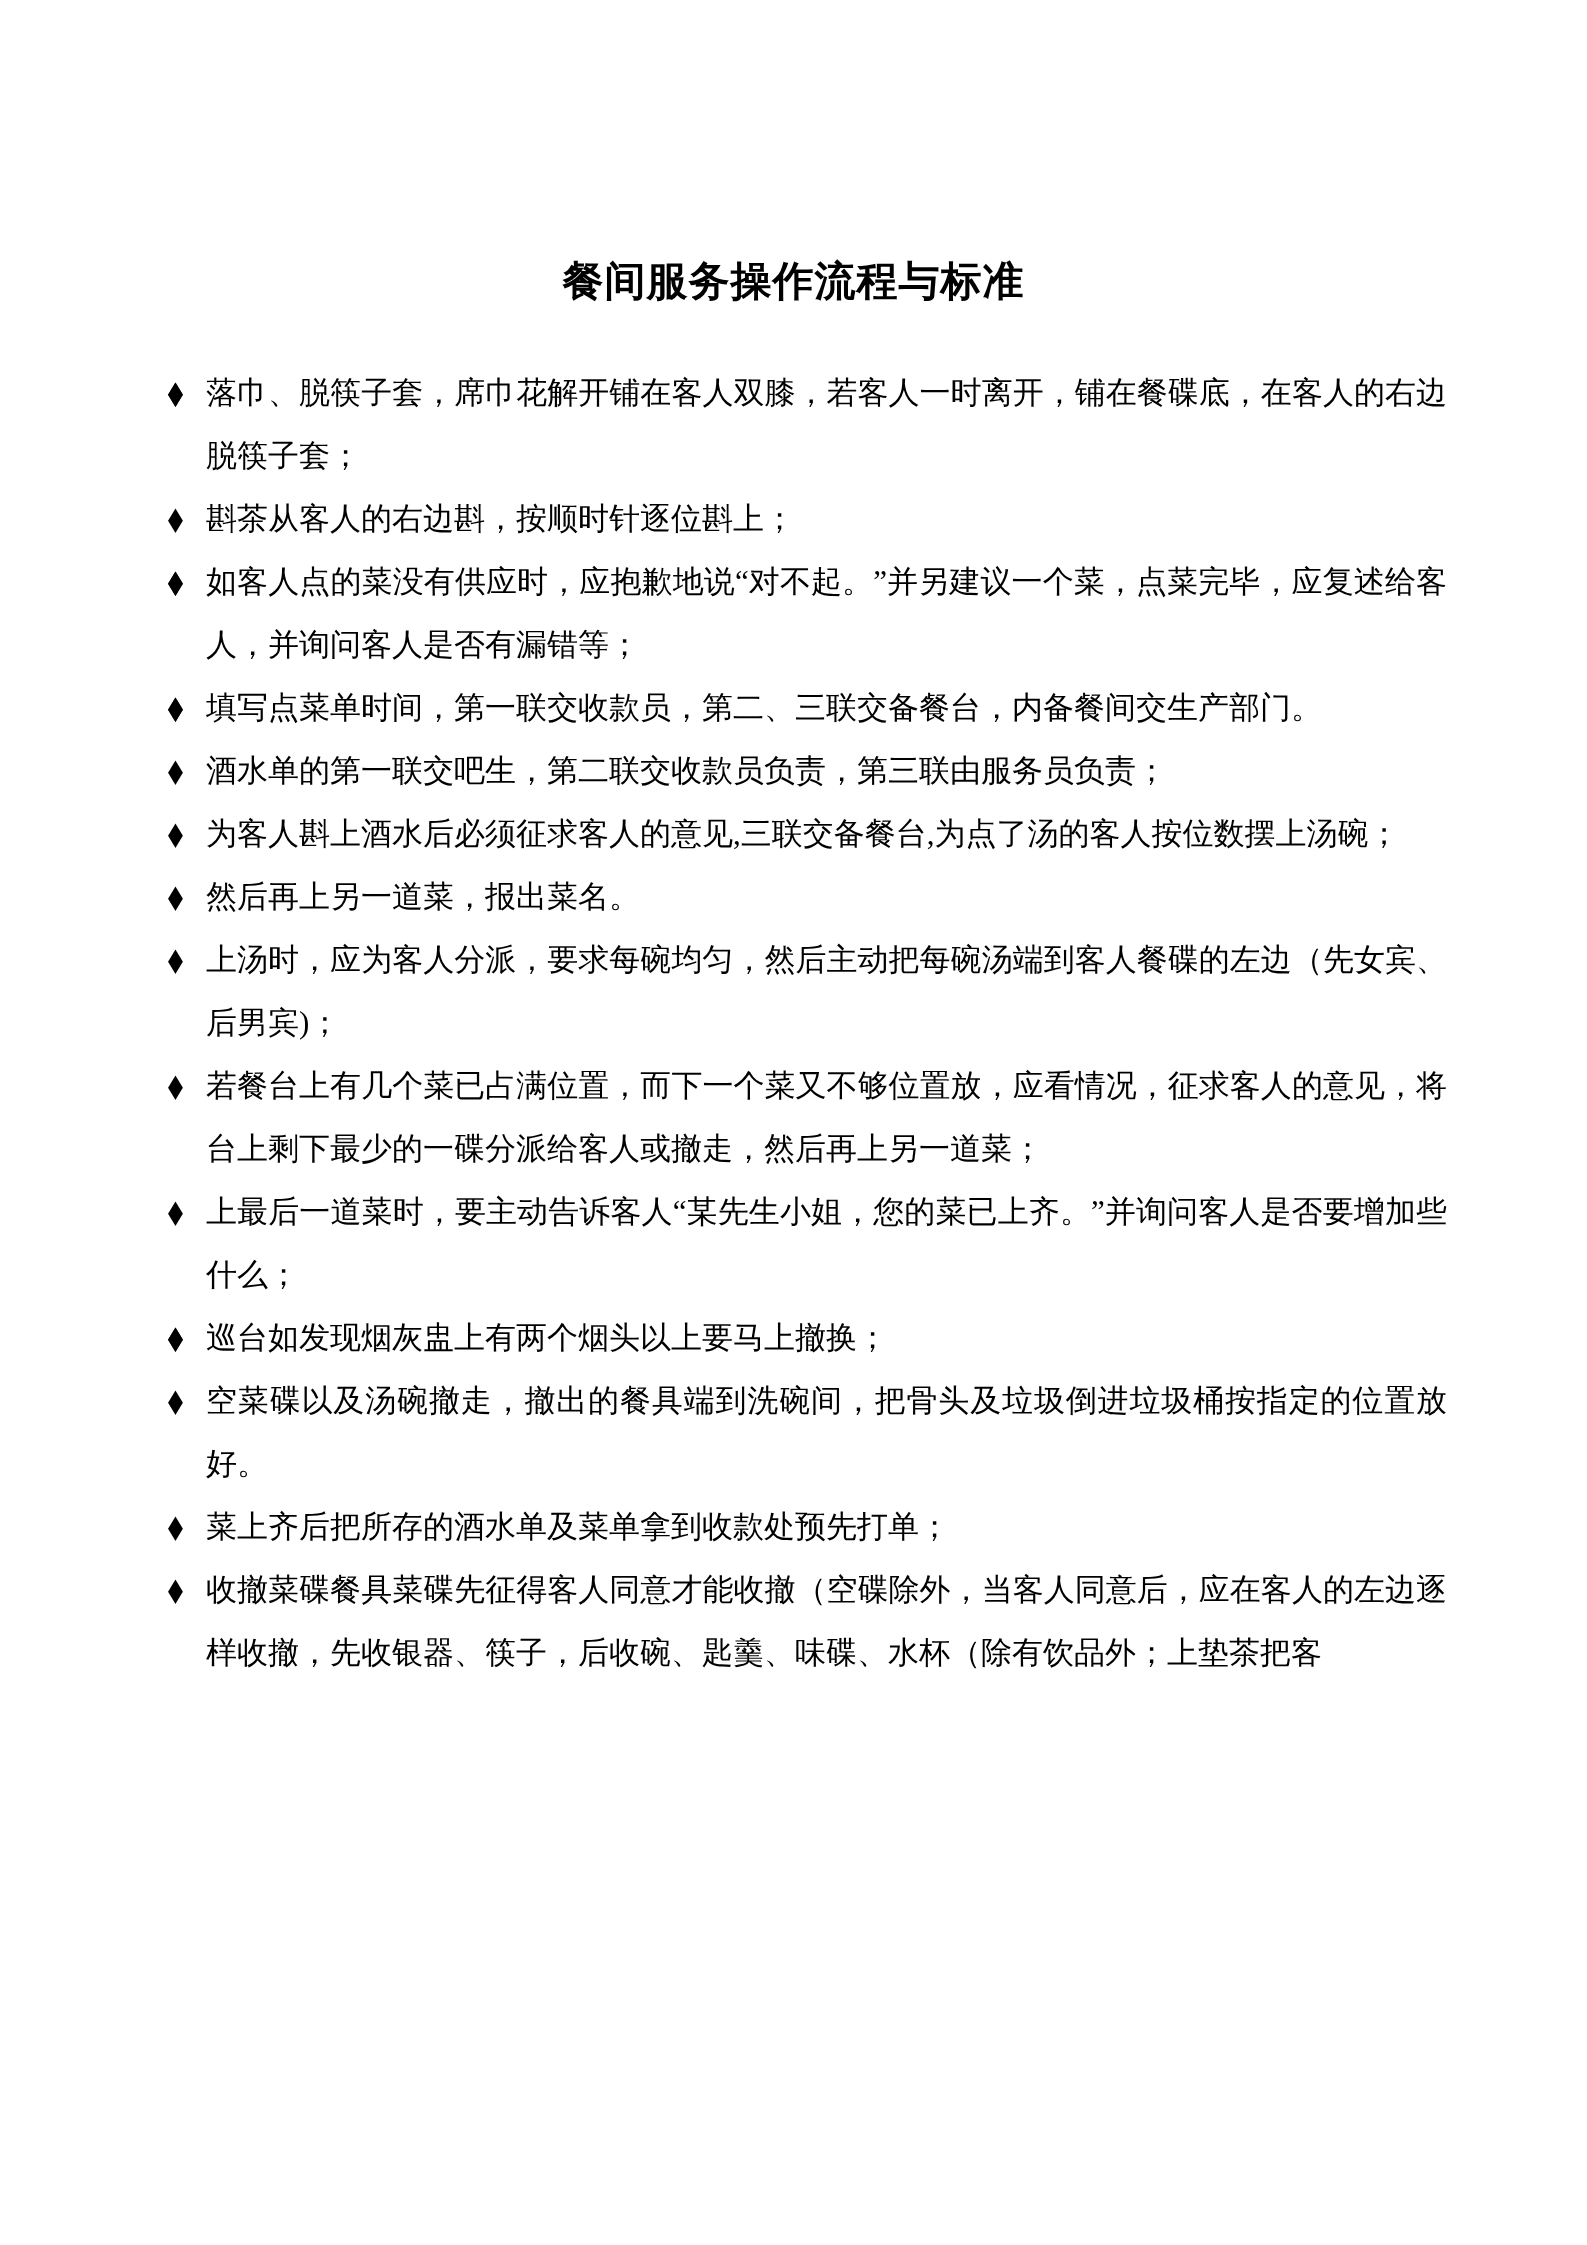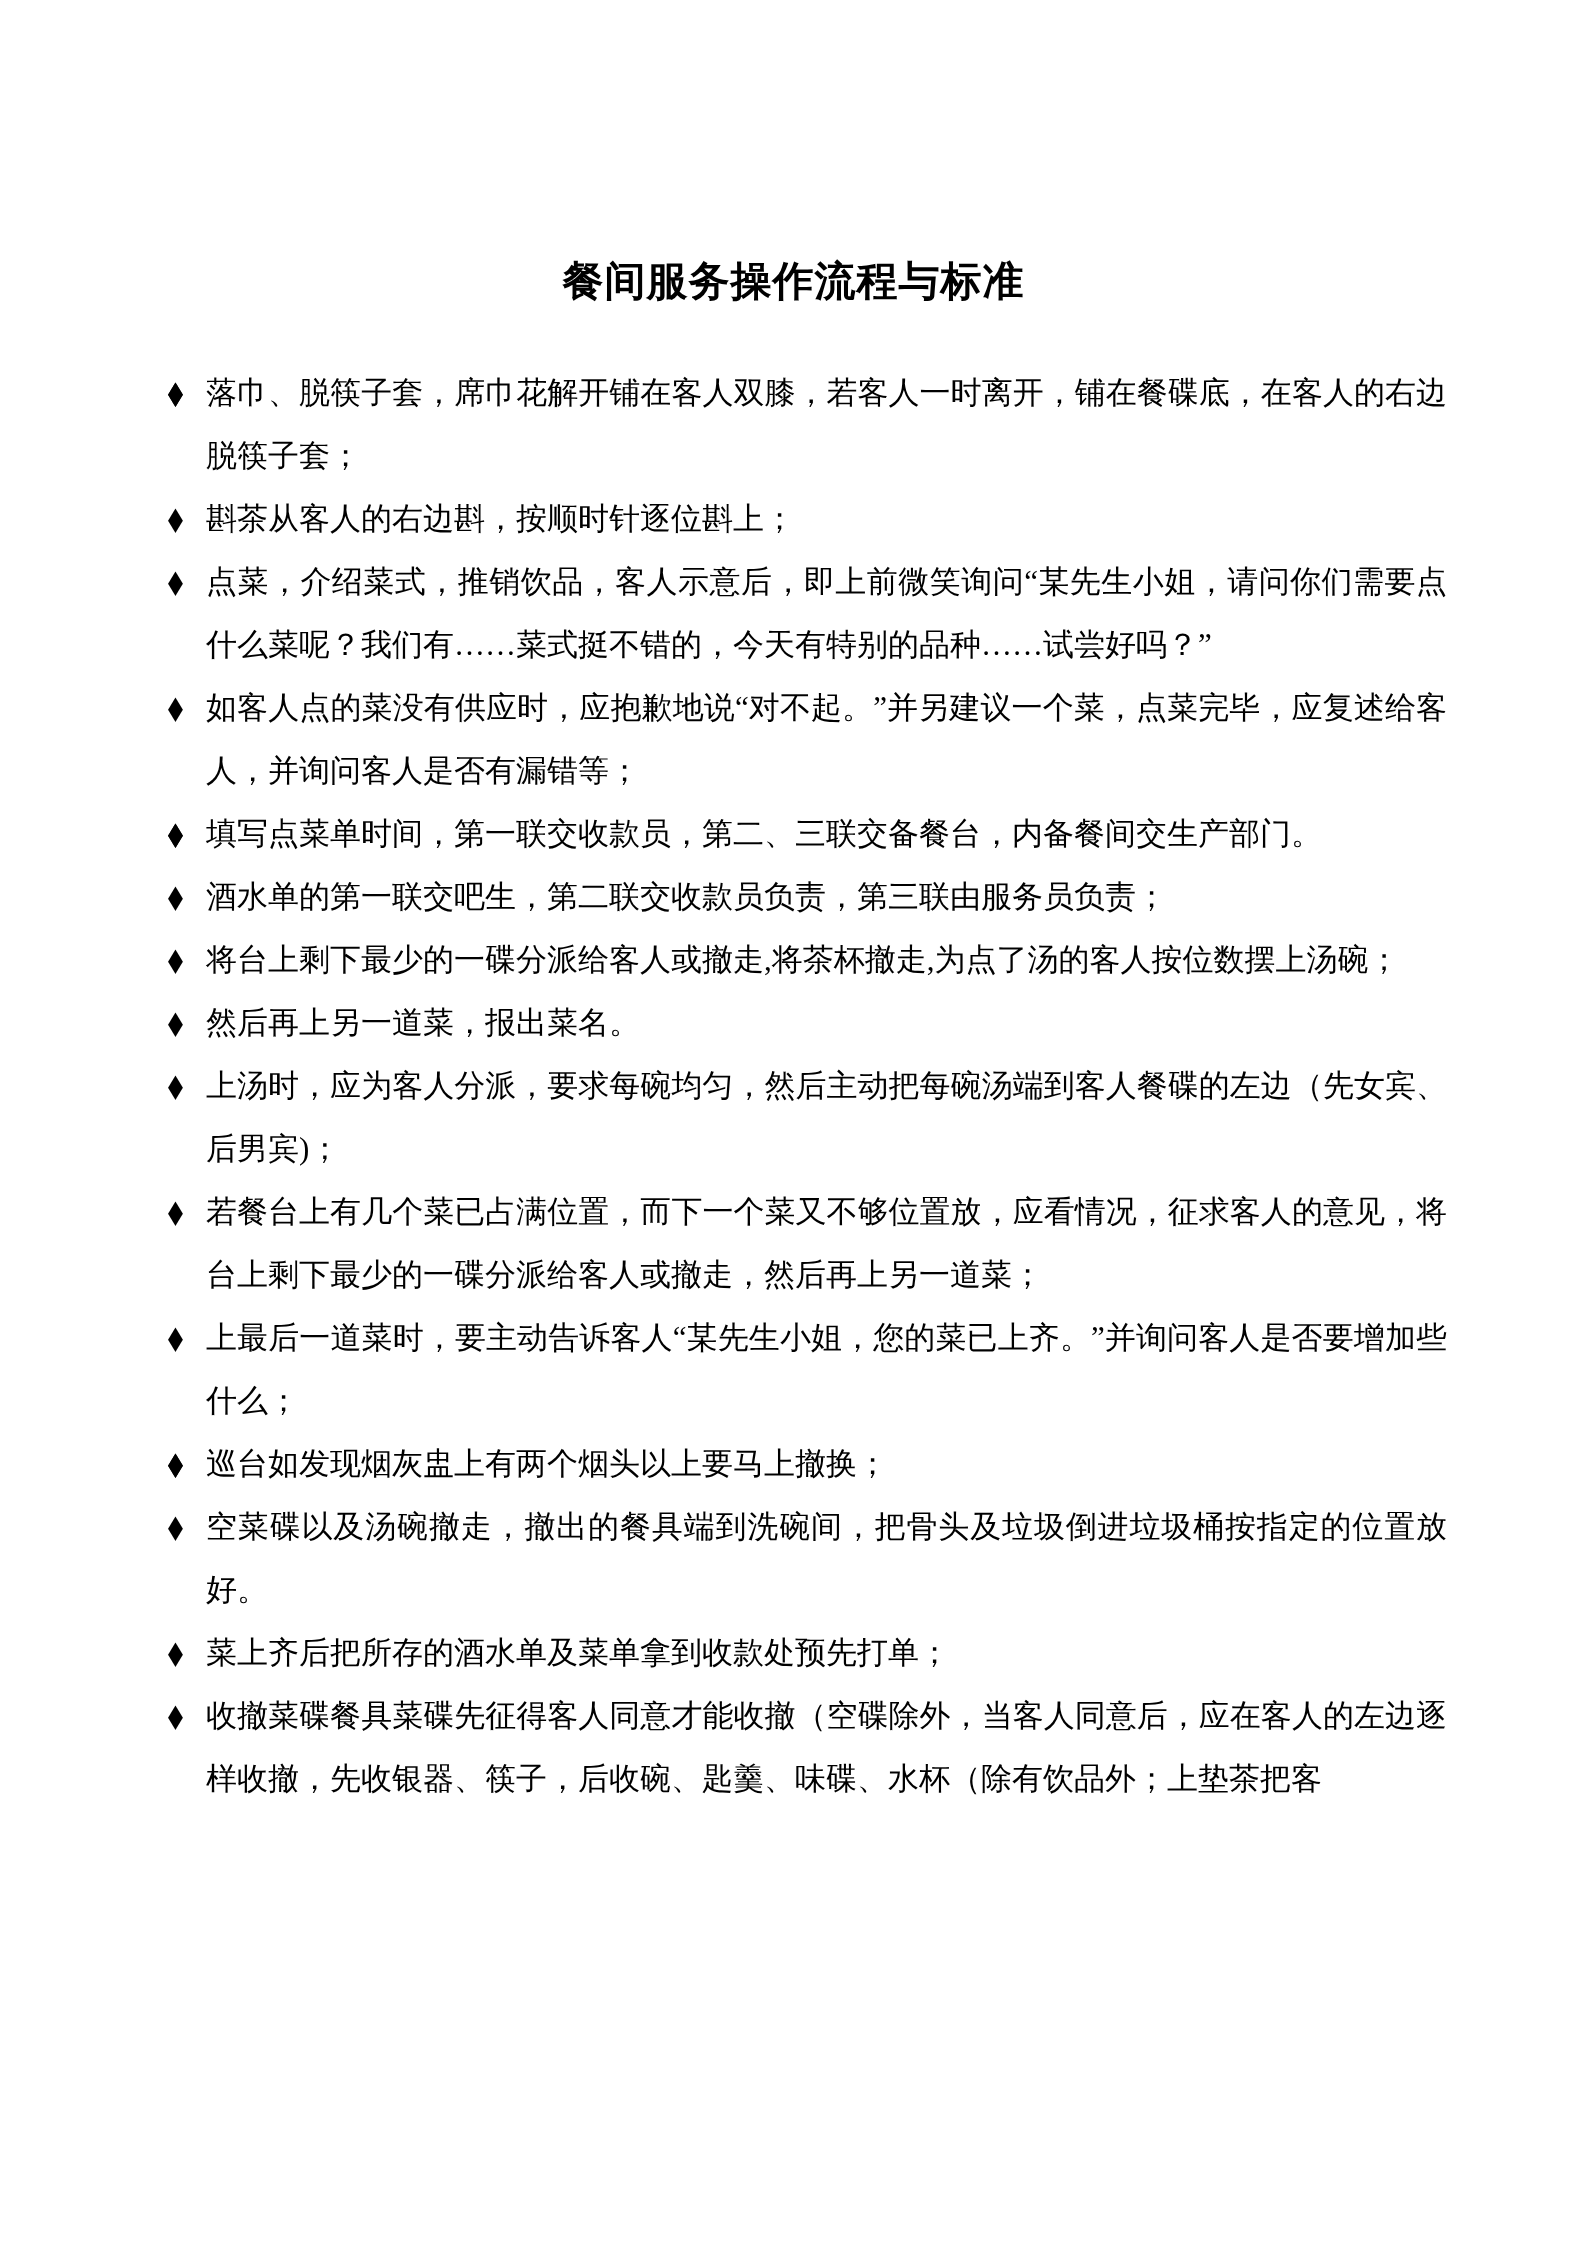--- a/index.html
+++ b/index.html
@@ -67,21 +67,20 @@
       <span class="item-text">落巾、脱筷子套，席巾花解开铺在客人双膝，若客人一时离开，铺在餐碟底，在客人的右边脱筷子套；</span>
     </div>
 
     <div class="item">
       <span class="bullet">◆</span>
       <span class="item-text">斟茶从客人的右边斟，按顺时针逐位斟上；</span>
     </div>
 
     <div class="item">
       <span class="bullet">◆</span>
-      <span class="item-text">点菜，介绍菜式，推销饮品，客人示意后，即上前微笑询问“某先生小姐，请问你们需要点什么菜呢？我们有……菜式挺不错的，今天有特别的品种……试尝好吗？”</span>
     </div>
 
     <div class="item">
       <span class="bullet">◆</span>
       <span class="item-text">如客人点的菜没有供应时，应抱歉地说“对不起。”并另建议一个菜，点菜完毕，应复述给客人，并询问客人是否有漏错等；</span>
     </div>
 
     <div class="item">
       <span class="bullet">◆</span>
     </div>
@@ -91,21 +90,21 @@
       <span class="item-text">填写点菜单时间，第一联交收款员，第二、三联交备餐台，内备餐间交生产部门。</span>
     </div>
 
     <div class="item">
       <span class="bullet">◆</span>
       <span class="item-text">酒水单的第一联交吧生，第二联交收款员负责，第三联由服务员负责；</span>
     </div>
 
     <div class="item">
       <span class="bullet">◆</span>
-      <span class="item-text">将台上剩下最少的一碟分派给客人或撤走,将茶杯撤走,为点了汤的客人按位数摆上汤碗；</span>
+      <span class="item-text">为客人斟上酒水后必须征求客人的意见,三联交备餐台,为点了汤的客人按位数摆上汤碗；</span>
     </div>
 
     <div class="item">
       <span class="bullet">◆</span>
       <span class="item-text">然后再上另一道菜，报出菜名。</span>
     </div>
 
     <div class="item">
       <span class="bullet">◆</span>
       <span class="item-text">上汤时，应为客人分派，要求每碗均匀，然后主动把每碗汤端到客人餐碟的左边（先女宾、后男宾)；</span>

